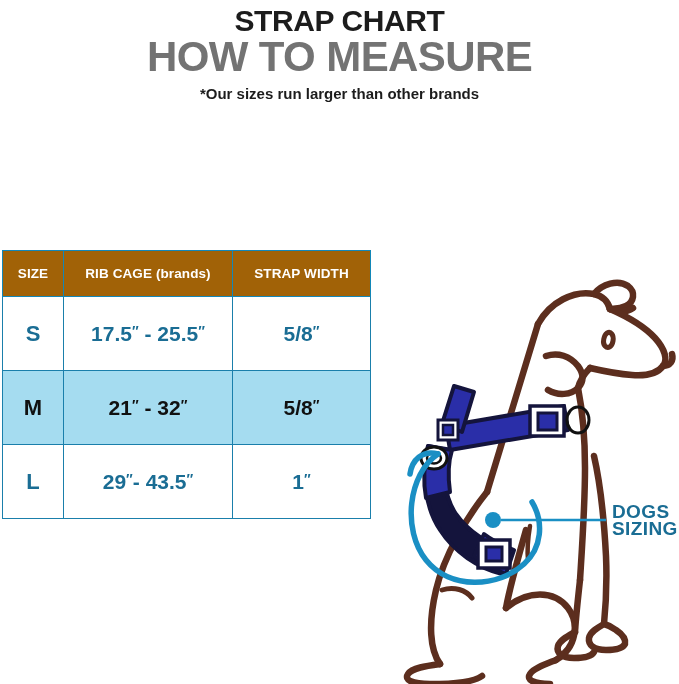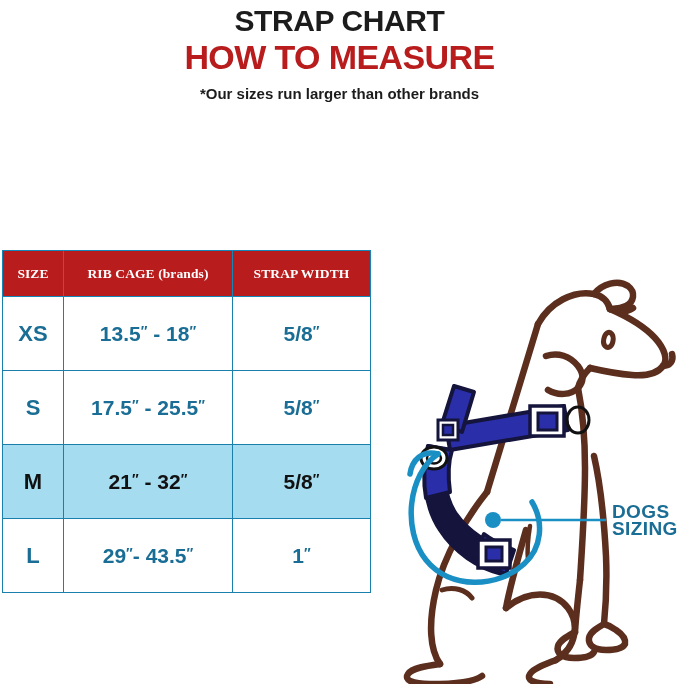--- a/index.html
+++ b/index.html
@@ -26,25 +26,25 @@
   }
   #title-line-1 {
     font-size: 30px;
     font-weight: bold;
     letter-spacing: -0.4px;
     line-height: 34px;
     margin-top: 4px;
     color: #1c1c1c;
   }
   #title-line-2 {
-    font-size: 34px;
+    font-size: 42px;
     font-weight: bold;
     letter-spacing: -0.6px;
     line-height: 38px;
-    color: #b91c1c;
+    color: #737373;
   }
   #intro-paragraph {
     font-size: 19.5px;
     line-height: 29px;
     color: #1c1c1c;
     margin-top: 22px;
     padding: 0 36px;
     font-weight: normal;
   }
   .ribcage-emph {
@@ -66,28 +66,27 @@
     border-collapse: collapse;
     table-layout: fixed;
   }
   #sizing-table td, #sizing-table th {
     border: 1.6px solid #1a7fab;
     text-align: center;
     vertical-align: middle;
     padding: 0;
   }
   #sizing-table thead th {
-    background: #b91c1c;
+    background: #a16207;
     color: #ffffff;
     font-size: 13.5px;
     font-weight: bold;
     height: 45px;
     border-color: #1287b8;
     letter-spacing: 0.1px;
-    font-family: Liberation Serif, serif;
   }
   #sizing-table tbody td {
     color: #1a6d94;
     font-weight: bold;
     font-size: 21px;
     height: 73px;
     background: #ffffff;
   }
   #sizing-table tbody td.size-cell {
     font-size: 22px;
@@ -140,25 +139,20 @@
     <col class="col-strap">
   </colgroup>
   <thead>
     <tr>
       <th>SIZE</th>
       <th>RIB CAGE (brands)</th>
       <th>STRAP WIDTH</th>
     </tr>
   </thead>
   <tbody id="sizing-table-body">
-      <tr>
-        <td class="size-cell">XS</td>
-        <td>13.5<span class="inch-mark">″</span> - 18<span class="inch-mark">″</span></td>
-        <td>5/8<span class="inch-mark">″</span></td>
-      </tr>
       <tr>
         <td class="size-cell">S</td>
         <td>17.5<span class="inch-mark">″</span> - 25.5<span class="inch-mark">″</span></td>
         <td>5/8<span class="inch-mark">″</span></td>
       </tr>
       <tr class="row-highlight">
         <td class="size-cell">M</td>
         <td>21<span class="inch-mark">″</span> - 32<span class="inch-mark">″</span></td>
         <td>5/8<span class="inch-mark">″</span></td>
       </tr>

